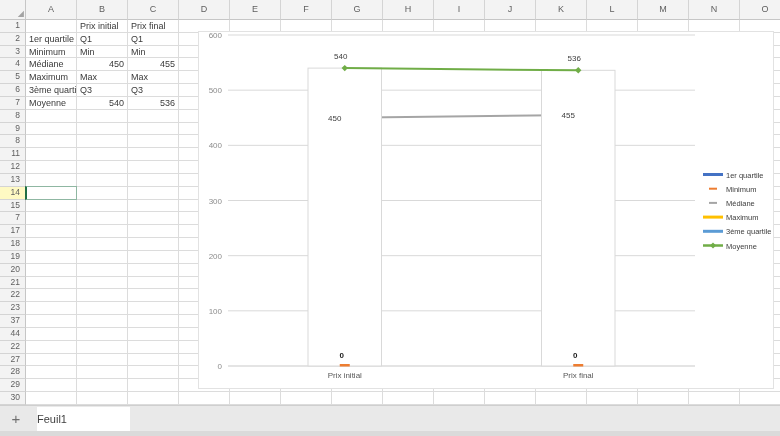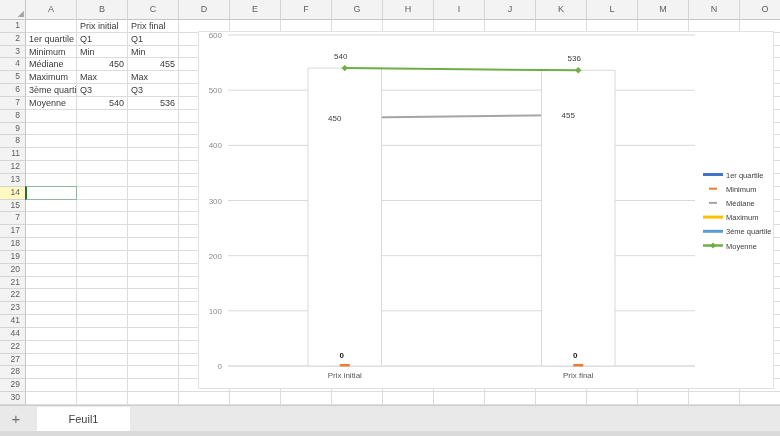--- a/index.html
+++ b/index.html
@@ -15,21 +15,21 @@
 .rowh.sel{background:#fef9c3}
 #cells{position:absolute;left:26px;top:20px;z-index:0}
 .row{display:flex;height:12.8333px}
 .cell{width:51px;height:12.8333px;flex:none;border-right:1px solid #dcdcdc;border-bottom:1px solid #dcdcdc;font-size:9px;color:#3a3a3a;line-height:12px;padding-left:3px;white-space:nowrap;overflow:hidden}
 .cell.num{text-align:right;padding-right:3px;padding-left:0}
 #selbox{position:absolute;z-index:5;pointer-events:none;border:1px solid #8fb7a2;border-left:2.5px solid #1f6e45}
 #chart{position:absolute;left:198px;top:31px;width:576px;height:358px;background:#fff;box-shadow:0 0 0 1px #e2e2e2 inset;z-index:10}
 #chart svg{overflow:visible;display:block}
 #tabbar{position:absolute;left:0;top:405px;width:780px;height:31px;background:#e9e9e9;border-top:1px solid #cfcfcf;z-index:20}
 #addsheet{position:absolute;left:0;top:1px;width:32px;height:24px;text-align:center;line-height:23px;font-size:15px;color:#6f6f6f;cursor:pointer}
-#activetab{position:absolute;left:37px;top:1px;width:93px;height:24px;background:#fff;text-align:center;line-height:24px;font-size:11px;color:#3f3f3f;cursor:pointer}
+#activetab{position:absolute;left:37px;top:1px;width:93px;height:24px;background:#fff;line-height:24px;font-size:11px;color:#3f3f3f;cursor:pointer}
 #tabbottom{position:absolute;left:0;top:25px;width:780px;height:6px;background:#dadada}
 text{font-family:"Liberation Sans",sans-serif}
 .tick{font-size:8px;fill:#8c8c8c}
 .dlab{font-size:8px;fill:#404040}
 .dlabb{font-size:8px;font-weight:bold;fill:#1a1a1a}
 .catlab{font-size:8px;fill:#595959}
 .lg{font-size:7.5px;fill:#404040}
 </style>
 </head>
 <body>
@@ -72,21 +72,21 @@
       <div class="rowh sel">14</div>
       <div class="rowh">15</div>
       <div class="rowh">7</div>
       <div class="rowh">17</div>
       <div class="rowh">18</div>
       <div class="rowh">19</div>
       <div class="rowh">20</div>
       <div class="rowh">21</div>
       <div class="rowh">22</div>
       <div class="rowh">23</div>
-      <div class="rowh">41</div>
+      <div class="rowh">37</div>
       <div class="rowh">44</div>
       <div class="rowh">22</div>
       <div class="rowh">27</div>
       <div class="rowh">28</div>
       <div class="rowh">29</div>
       <div class="rowh">30</div>
     </div>
   <div id="cells">
       <div class="row">
         <div class="cell"></div>

